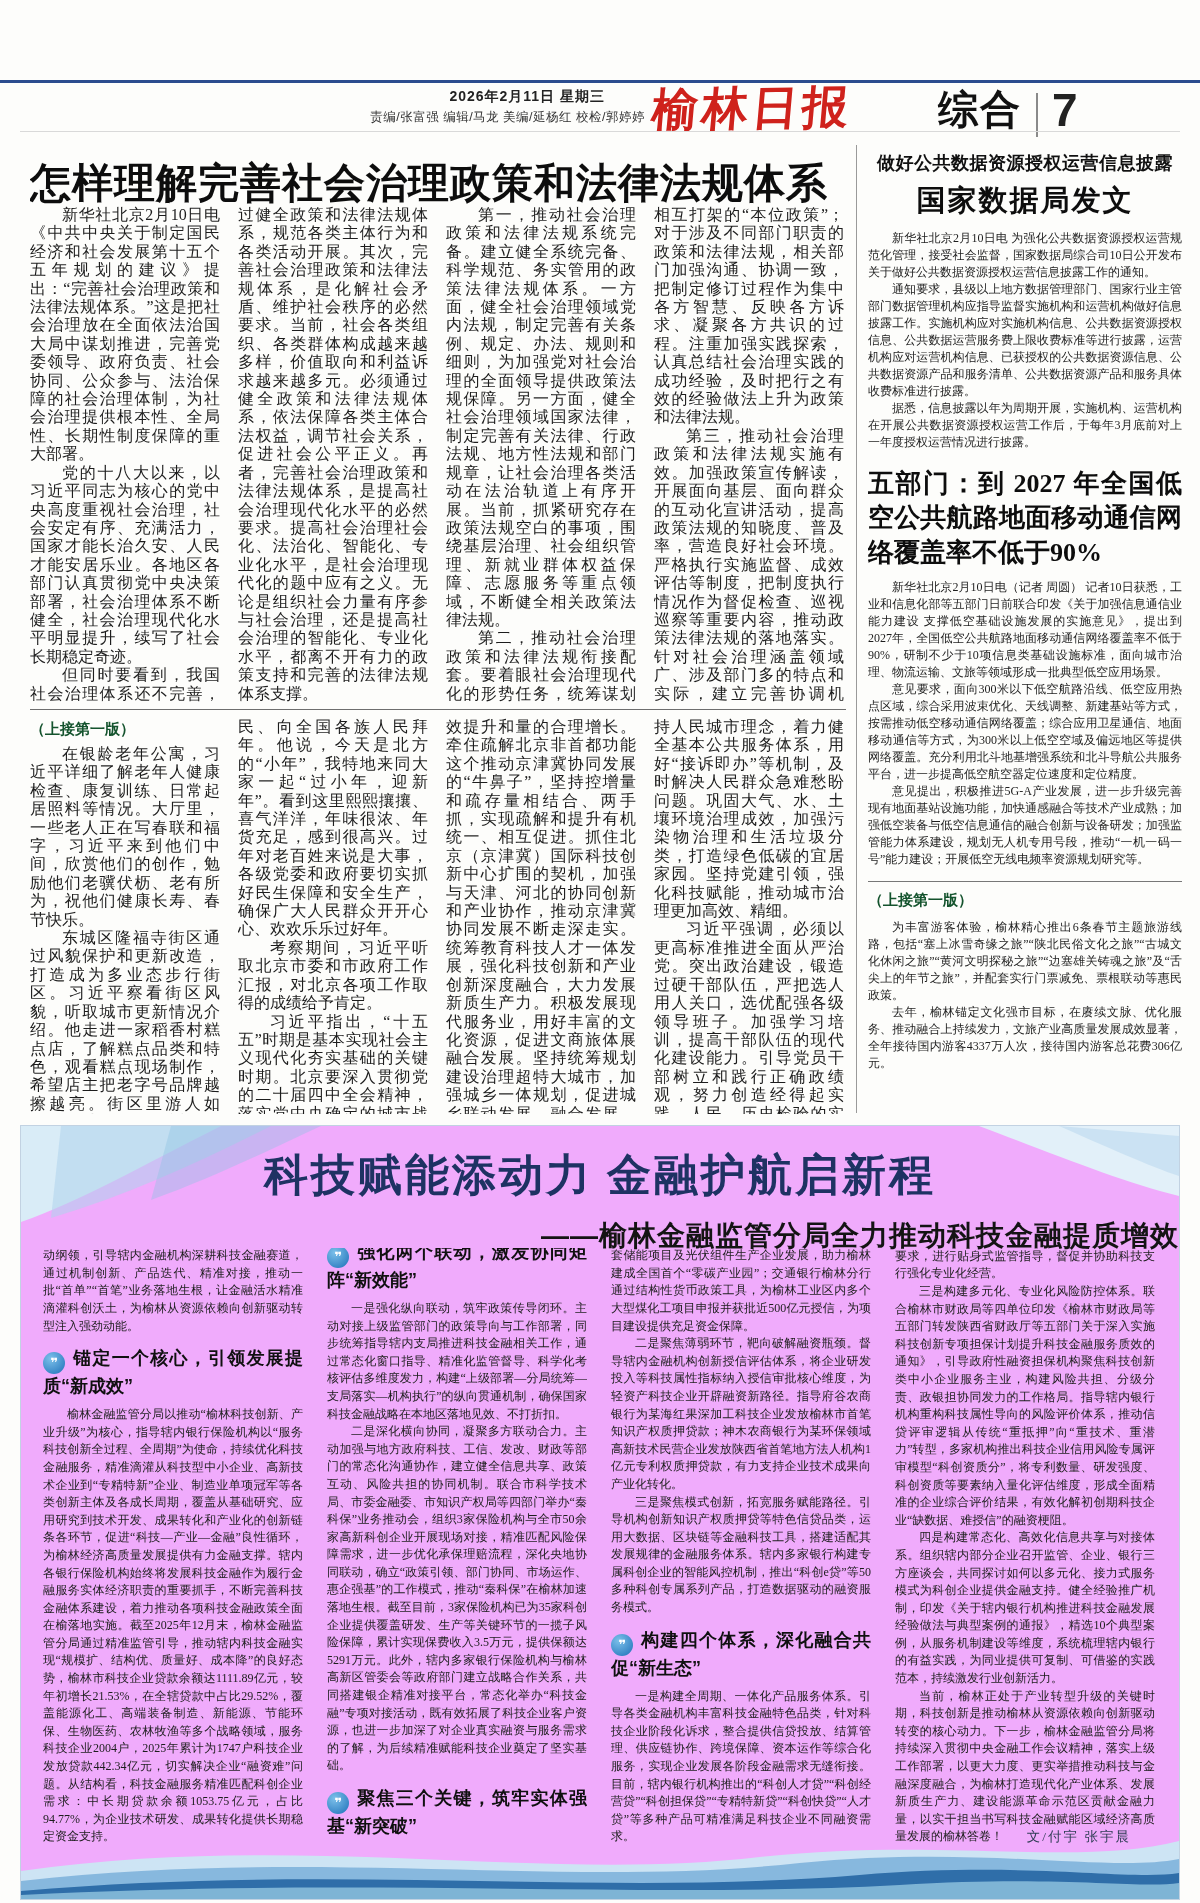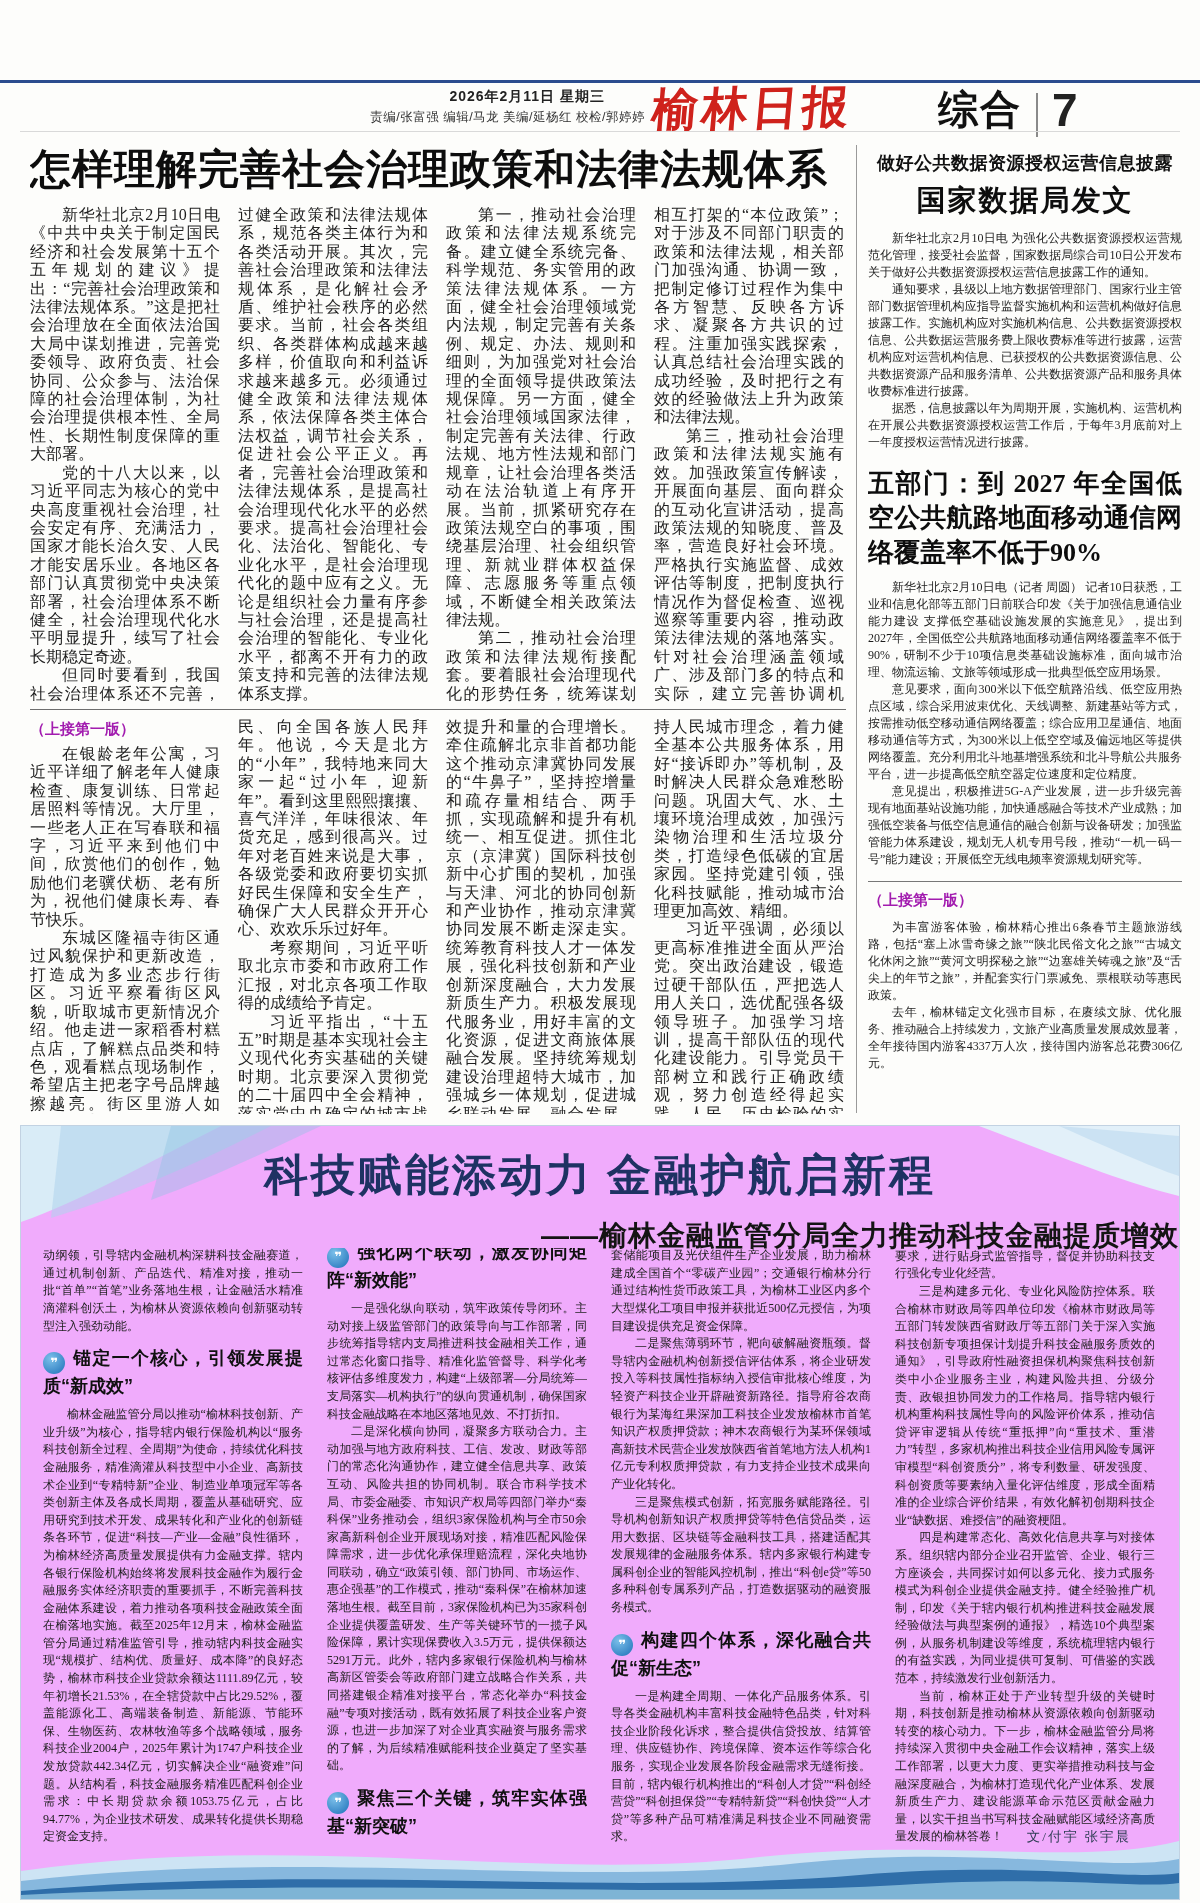--- a/index.html
+++ b/index.html
@@ -14,31 +14,31 @@
   .masthead{position:absolute;left:652px;top:78px;font-size:46px;font-weight:900;color:#cf221c;
             font-family:"Liberation Serif","DejaVu Serif",serif;transform:skewX(-6deg) rotate(-1deg);
             letter-spacing:4px;}
   .sec-block{position:absolute;left:938px;top:82px;display:flex;align-items:flex-end;gap:14px;
              font-family:"Liberation Sans","DejaVu Sans",sans-serif;}
   .sec-name{font-size:40px;font-weight:900;color:#111;letter-spacing:2px;}
   .sec-sep{width:2px;height:44px;background:#8a8a8a;}
   .sec-page{font-size:46px;font-weight:700;color:#222;}
   .hdr-rule{position:absolute;left:20px;top:131px;width:1160px;height:1px;background:#d9d9d9;}
   
-  .main-headline{position:absolute;left:30px;top:142px;width:816px;white-space:nowrap;overflow:hidden;
+  .main-headline{position:absolute;left:30px;top:156px;width:816px;white-space:nowrap;overflow:hidden;
      font-family:"Liberation Sans","DejaVu Sans",sans-serif;font-size:41px;font-weight:900;
      color:#0d0d0d;letter-spacing:1px;}
   .main-cols{position:absolute;left:30px;top:206px;width:816px;height:496px;display:flex;gap:18px;overflow:hidden;}
   .xi-cols{position:absolute;left:30px;top:718px;width:816px;height:396px;display:flex;gap:18px;overflow:hidden;}
   .main-cols .col,.xi-cols .col{width:190px;flex:0 0 190px;overflow:hidden;}
   .main-rule{position:absolute;left:30px;top:709px;width:816px;height:1px;background:#6e6e6e;}
   .para{margin:0;font-size:16px;line-height:18.4px;text-align:justify;text-indent:2em;color:#1d1d1d;}
   .para.cont{text-indent:0;}
   .jump-label{font-family:Liberation Mono, monospace;font-weight:900;
-              font-size:15px;margin:2px 0 6px;color:#a21caf;}
+              font-size:15px;margin:2px 0 6px;color:#14532d;}
   
   .v-divider{position:absolute;left:856px;top:145px;width:1px;height:968px;background:#9a9a9a;}
   .sidebar{position:absolute;left:868px;top:145px;width:314px;height:970px;overflow:hidden;}
   .sb-kicker{text-align:center;font-family:"Liberation Sans","DejaVu Sans",sans-serif;
              font-size:18px;font-weight:600;color:#111;margin-top:6px;letter-spacing:0.5px;}
   .sb-head1{text-align:center;font-size:29px;font-weight:900;color:#0d0d0d;margin-top:6px;letter-spacing:2px;}
   .sb-body{margin-top:9px;}
   .sb-body .para{font-size:12px;line-height:17px;}
   .sb-head2{margin-top:16px;font-size:26px;line-height:1.32;font-weight:900;color:#0d0d0d;text-align:justify;}
   .sb-rule{margin:13px 0 9px;height:1px;background:#777;}

